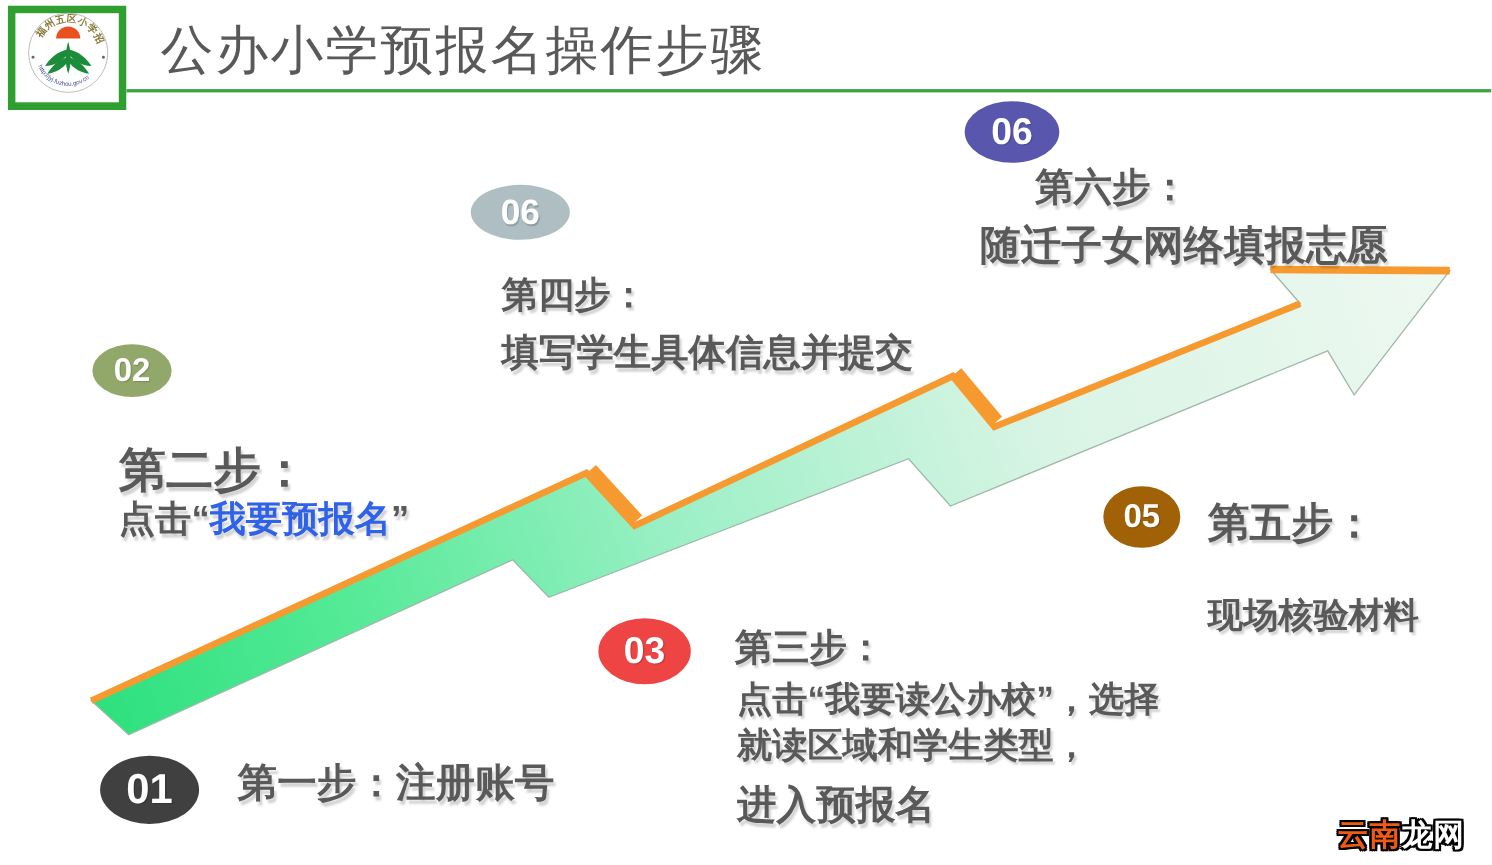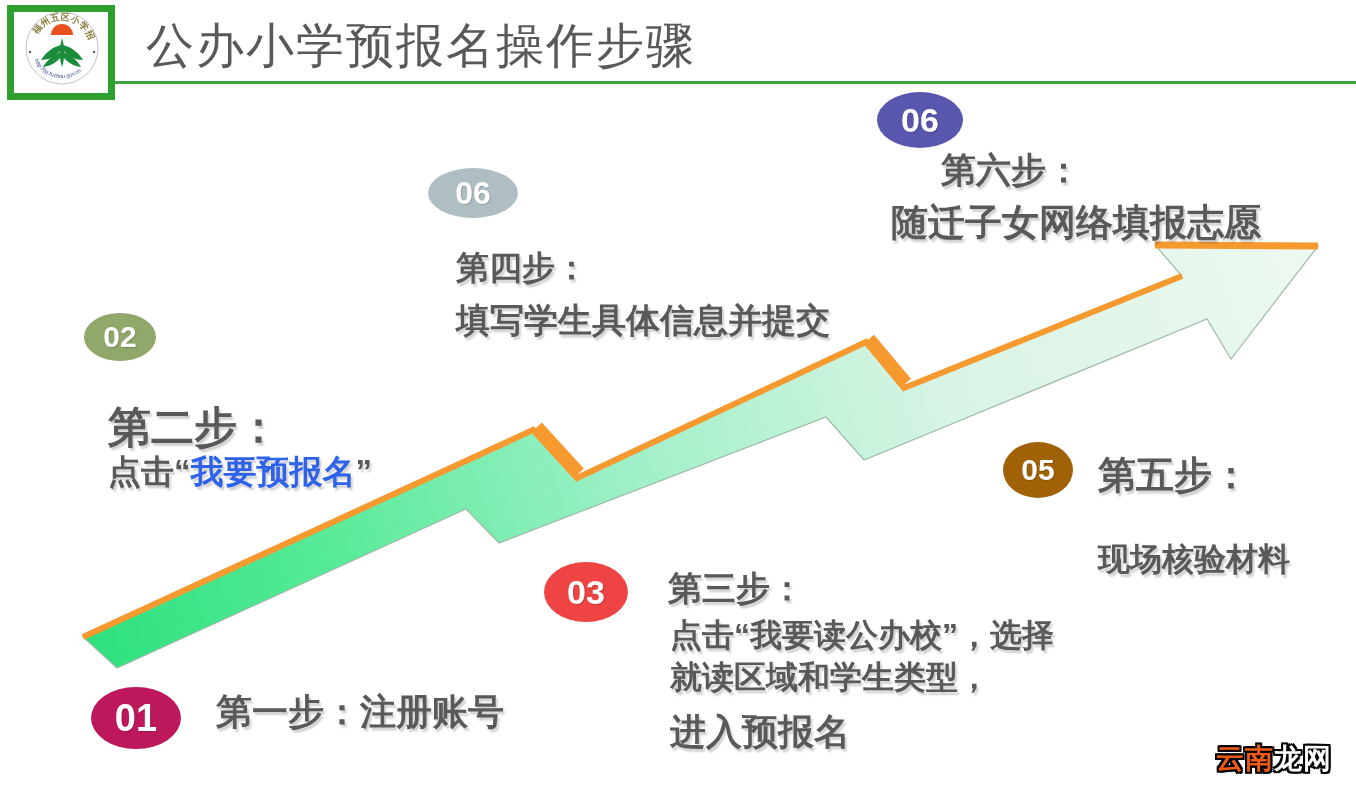--- a/index.html
+++ b/index.html
@@ -15,21 +15,21 @@
   }
   .header-line{position:absolute;left:115px;top:81px;width:1241px;height:3px;background:#3FA43F;}
   
   .arrow-svg{position:absolute;left:0;top:0;z-index:1;}
   
   .badge{
     position:absolute;border-radius:50%;display:flex;align-items:center;justify-content:center;
     color:#fff;font-weight:700;z-index:2;text-shadow:1px 1px 1px rgba(0,0,0,0.18);
     font-family:"Liberation Sans",sans-serif;
   }
-  .badge-01{left:91px;top:687px;width:90px;height:62px;background:#be185d;font-size:38px;}
+  .badge-01{left:91px;top:687px;width:90px;height:62px;background:#404040;font-size:38px;}
   .badge-02{left:84px;top:313px;width:72px;height:48px;background:#92A86B;font-size:30px;}
   .badge-03{left:544px;top:562px;width:84px;height:60px;background:#ef4444;font-size:34px;}
   .badge-04{left:428px;top:168px;width:90px;height:50px;background:#AEBEC3;font-size:32px;}
   .badge-05{left:1003px;top:442px;width:70px;height:56px;background:#a16207;font-size:30px;}
   .badge-06{left:877px;top:92px;width:86px;height:56px;background:#5956AE;font-size:34px;}
   
   .step-line{
     position:absolute;color:#595959;font-weight:700;white-space:nowrap;z-index:3;
     text-shadow:2px 3px 2px rgba(0,0,0,0.18);
   }

